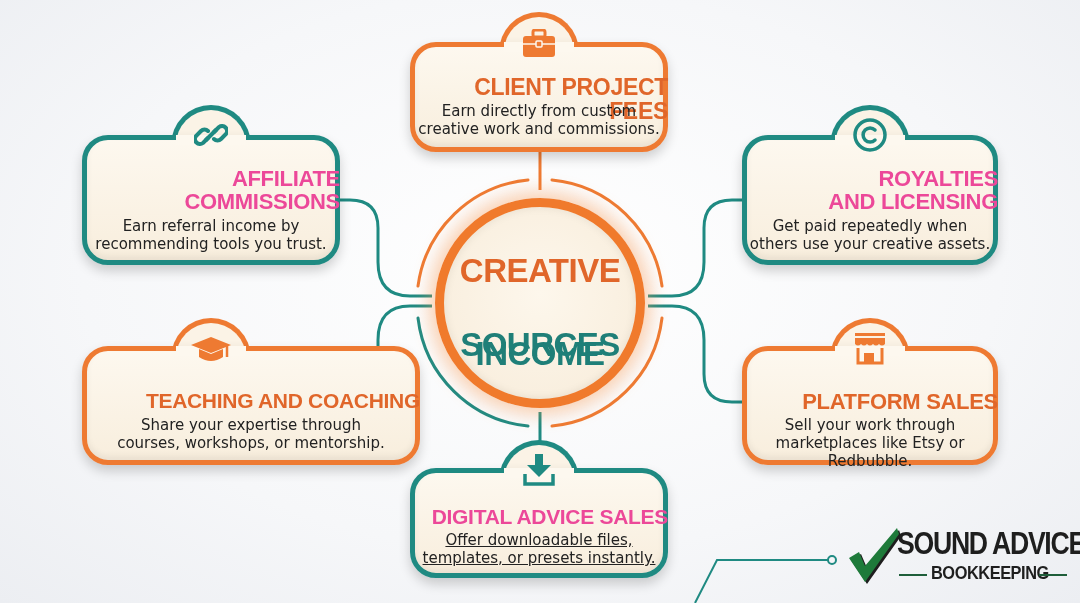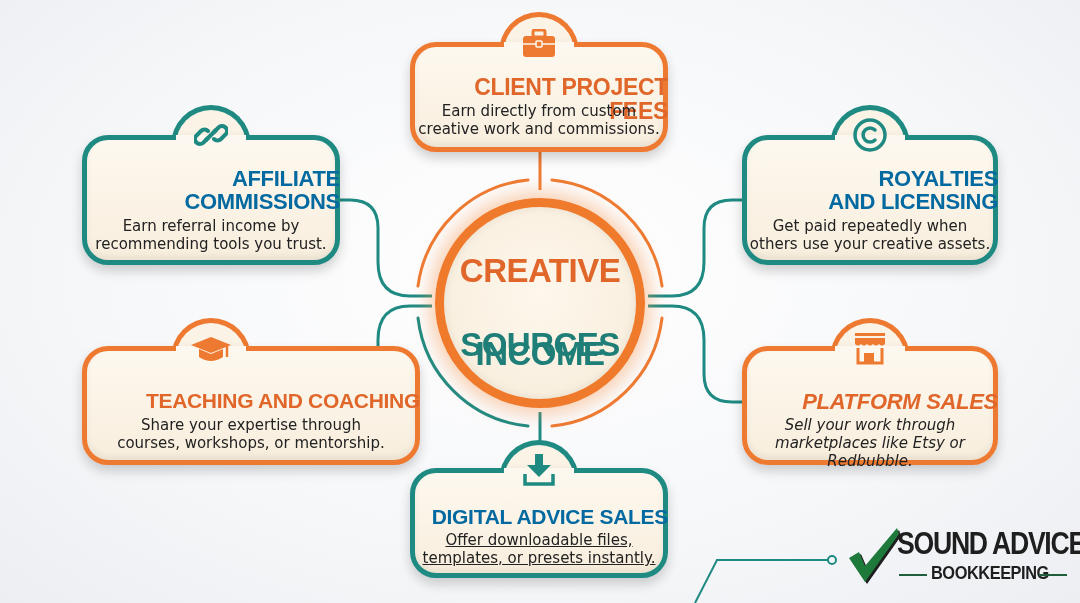--- a/index.html
+++ b/index.html
@@ -17,21 +17,21 @@
               box-shadow:0 6px 12px rgba(0,0,0,0.18), inset 0 -4px 6px rgba(0,0,0,0.06);}
   .card.teal .body,.card.teal .bump{border:5px solid #1f8a82;}
   .card.orange .body,.card.orange .bump{border:5px solid #ee7a32;}
   .card .bump{border-bottom:none !important;}
   .card .bump-cover{position:absolute;height:10px;background:#fcf6ec;}
   .card .icon{position:absolute;display:flex;align-items:center;justify-content:center;width:60px;height:40px;}
   .card .title{position:absolute;left:0;right:0;text-align:right;font-weight:bold;
                font-family:"Liberation Sans", sans-serif;letter-spacing:-0.3px;line-height:1.05;}
   .card .desc{position:absolute;left:0;right:0;text-align:center;color:#222;
               font-family:"DejaVu Sans", sans-serif;font-size:15px;line-height:1.2;}
-  .teal .title{color:#0369a1;}
+  .teal .title{color:#ec4899;}
   .orange .title{color:#e0662a;}
   #center{position:absolute;left:435px;top:198px;width:210px;height:210px;border-radius:50%;
           background:radial-gradient(circle at 50% 45%, #fdf7ec 0%, #f9efdf 70%, #f3e3cb 100%);
           border:9px solid #f07a2c;box-sizing:border-box;
           box-shadow:0 0 18px 6px rgba(246,150,80,0.45), inset 0 0 10px rgba(0,0,0,0.08);}
   #center .ctext{position:absolute;left:0;right:0;text-align:center;font-weight:bold;
                  font-family:"Liberation Sans", sans-serif;font-size:33px;line-height:36px;letter-spacing:-0.5px;}
   #logo{position:absolute;left:845px;top:526px;width:230px;height:64px;}
   #logo .brand1{position:absolute;left:52px;top:0;font-family:"Liberation Sans", sans-serif;font-weight:bold;
                 font-size:31px;color:#1e1e1e;letter-spacing:-1.5px;transform:scaleX(0.86);transform-origin:left top;white-space:nowrap;}
@@ -137,21 +137,21 @@
         <line x1="38" y1="11" x2="38" y2="22" stroke="#ee7a32" stroke-width="2.5"></line>
       </svg>
     </div>
     <div class="title" style="top:72px;font-size:21px;">TEACHING AND COACHING</div>
     <div class="desc" style="top:98px;">
       <div>Share your expertise through</div>
       <div>courses, workshops, or mentorship.</div>
     </div>
   </div>
 
-  <div class="card orange" style="left:742px;top:318px;width:256px;height:147px;font-style:italic;">
+  <div class="card orange" style="left:742px;top:318px;width:256px;height:147px;">
     <div class="bump" style="left:88px;top:0;"></div>
     <div class="body" style="top:28px;"></div>
     <div class="bump-cover" style="left:93px;width:70px;top:28px;background:#fdf8ef;height:10px;"></div>
     <div class="icon" style="left:98px;top:10px;">
       <svg width="36" height="36" viewBox="0 0 36 36">
         <rect x="3" y="3" width="30" height="3" fill="#ee7a32"></rect>
         <path d="M3 8 H33 V14 Q30 17 27 14 Q24 17 21 14 Q18 17 15 14 Q12 17 9 14 Q6 17 3 14 Z" fill="#ee7a32"></path>
         <path d="M6 18 V33 H30 V18" fill="none" stroke="#ee7a32" stroke-width="3"></path>
         <rect x="12" y="23" width="10" height="10" fill="#ee7a32"></rect>
       </svg>

